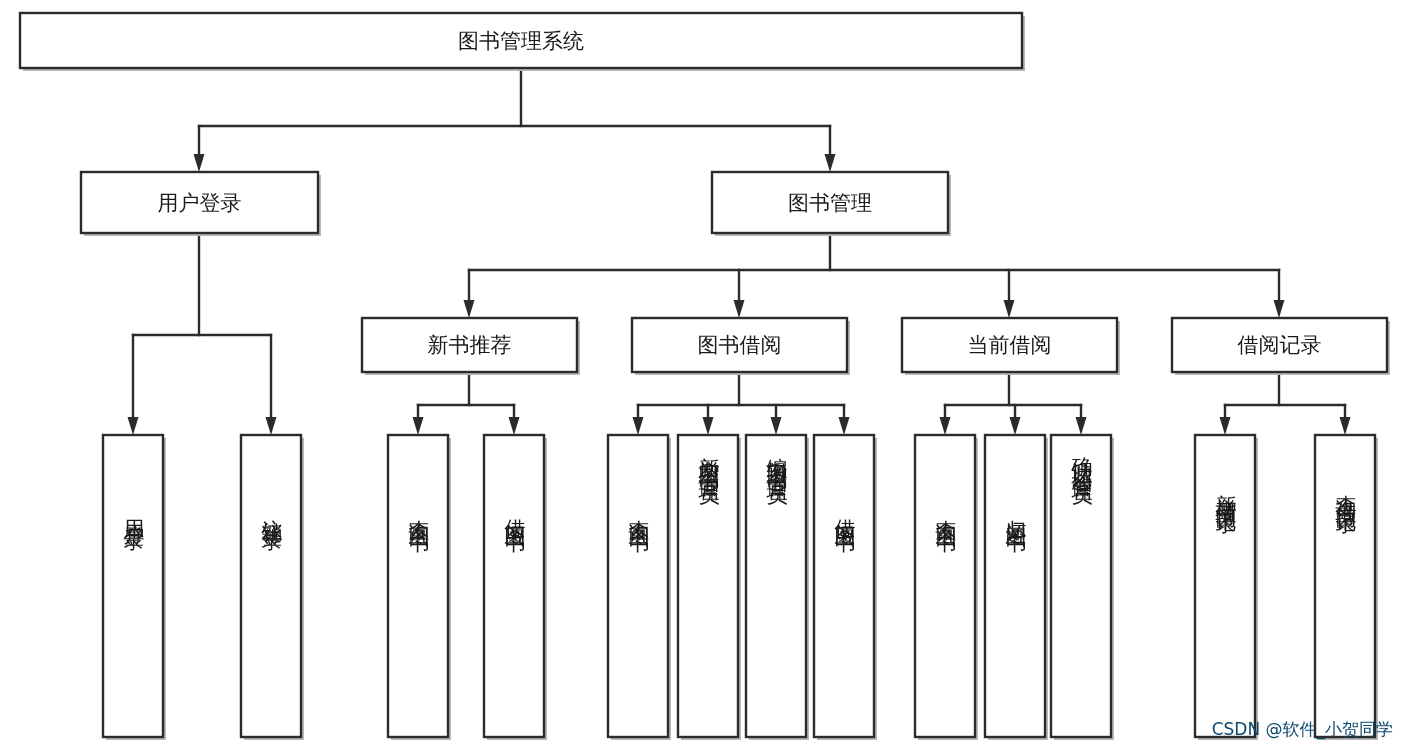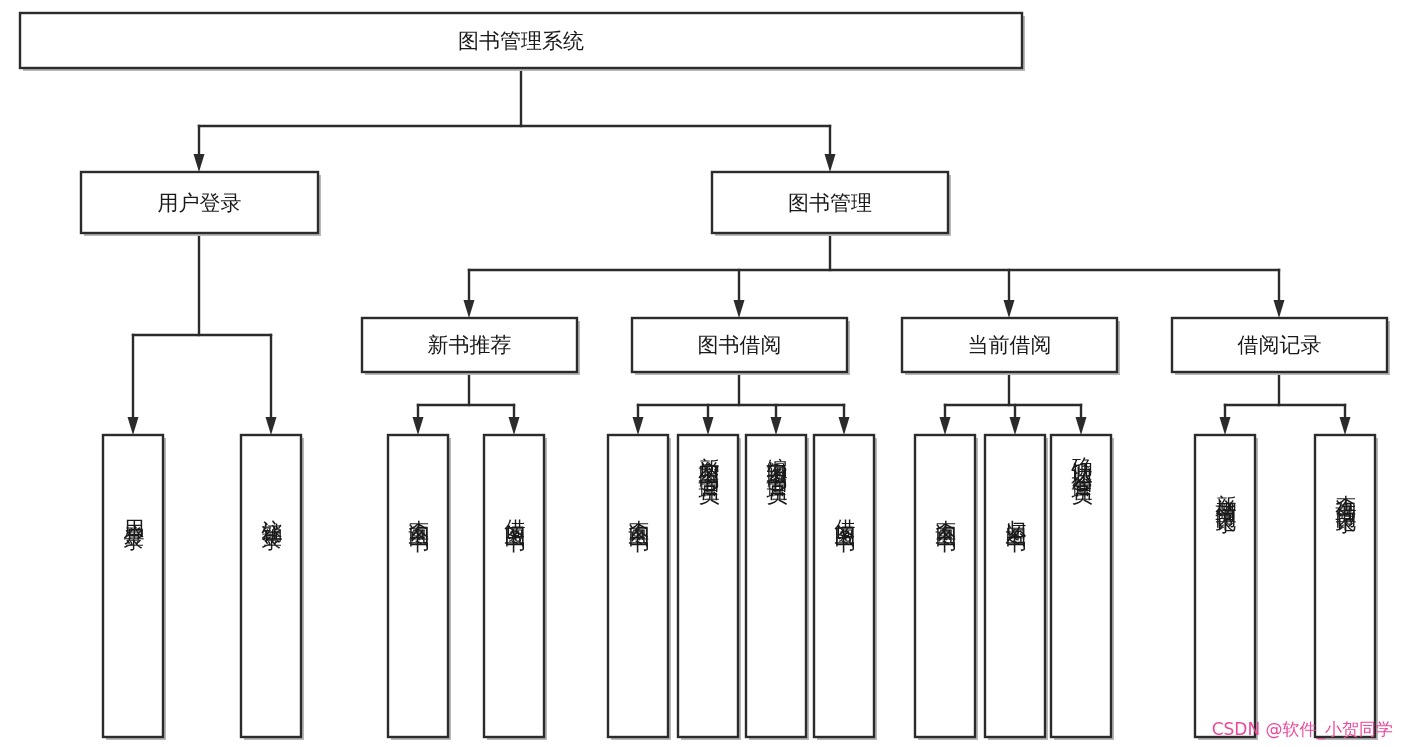--- a/index.html
+++ b/index.html
@@ -59,21 +59,21 @@
     writing-mode: vertical-rl;
     text-orientation: upright;
     letter-spacing: 4px;
   }
   .watermark {
     position: absolute;
     right: 12px;
     bottom: 6px;
     font-family: "DejaVu Sans", "Liberation Sans", sans-serif;
     font-size: 17px;
-    color: #ec4899;
+    color: #0c4a6e;
     white-space: nowrap;
     pointer-events: none;
     user-select: none;
   }
 </style>
 </head>
 <body>
 
 <div id="diagram-root">
   <svg id="tree-svg" viewBox="0 0 1405 747">

